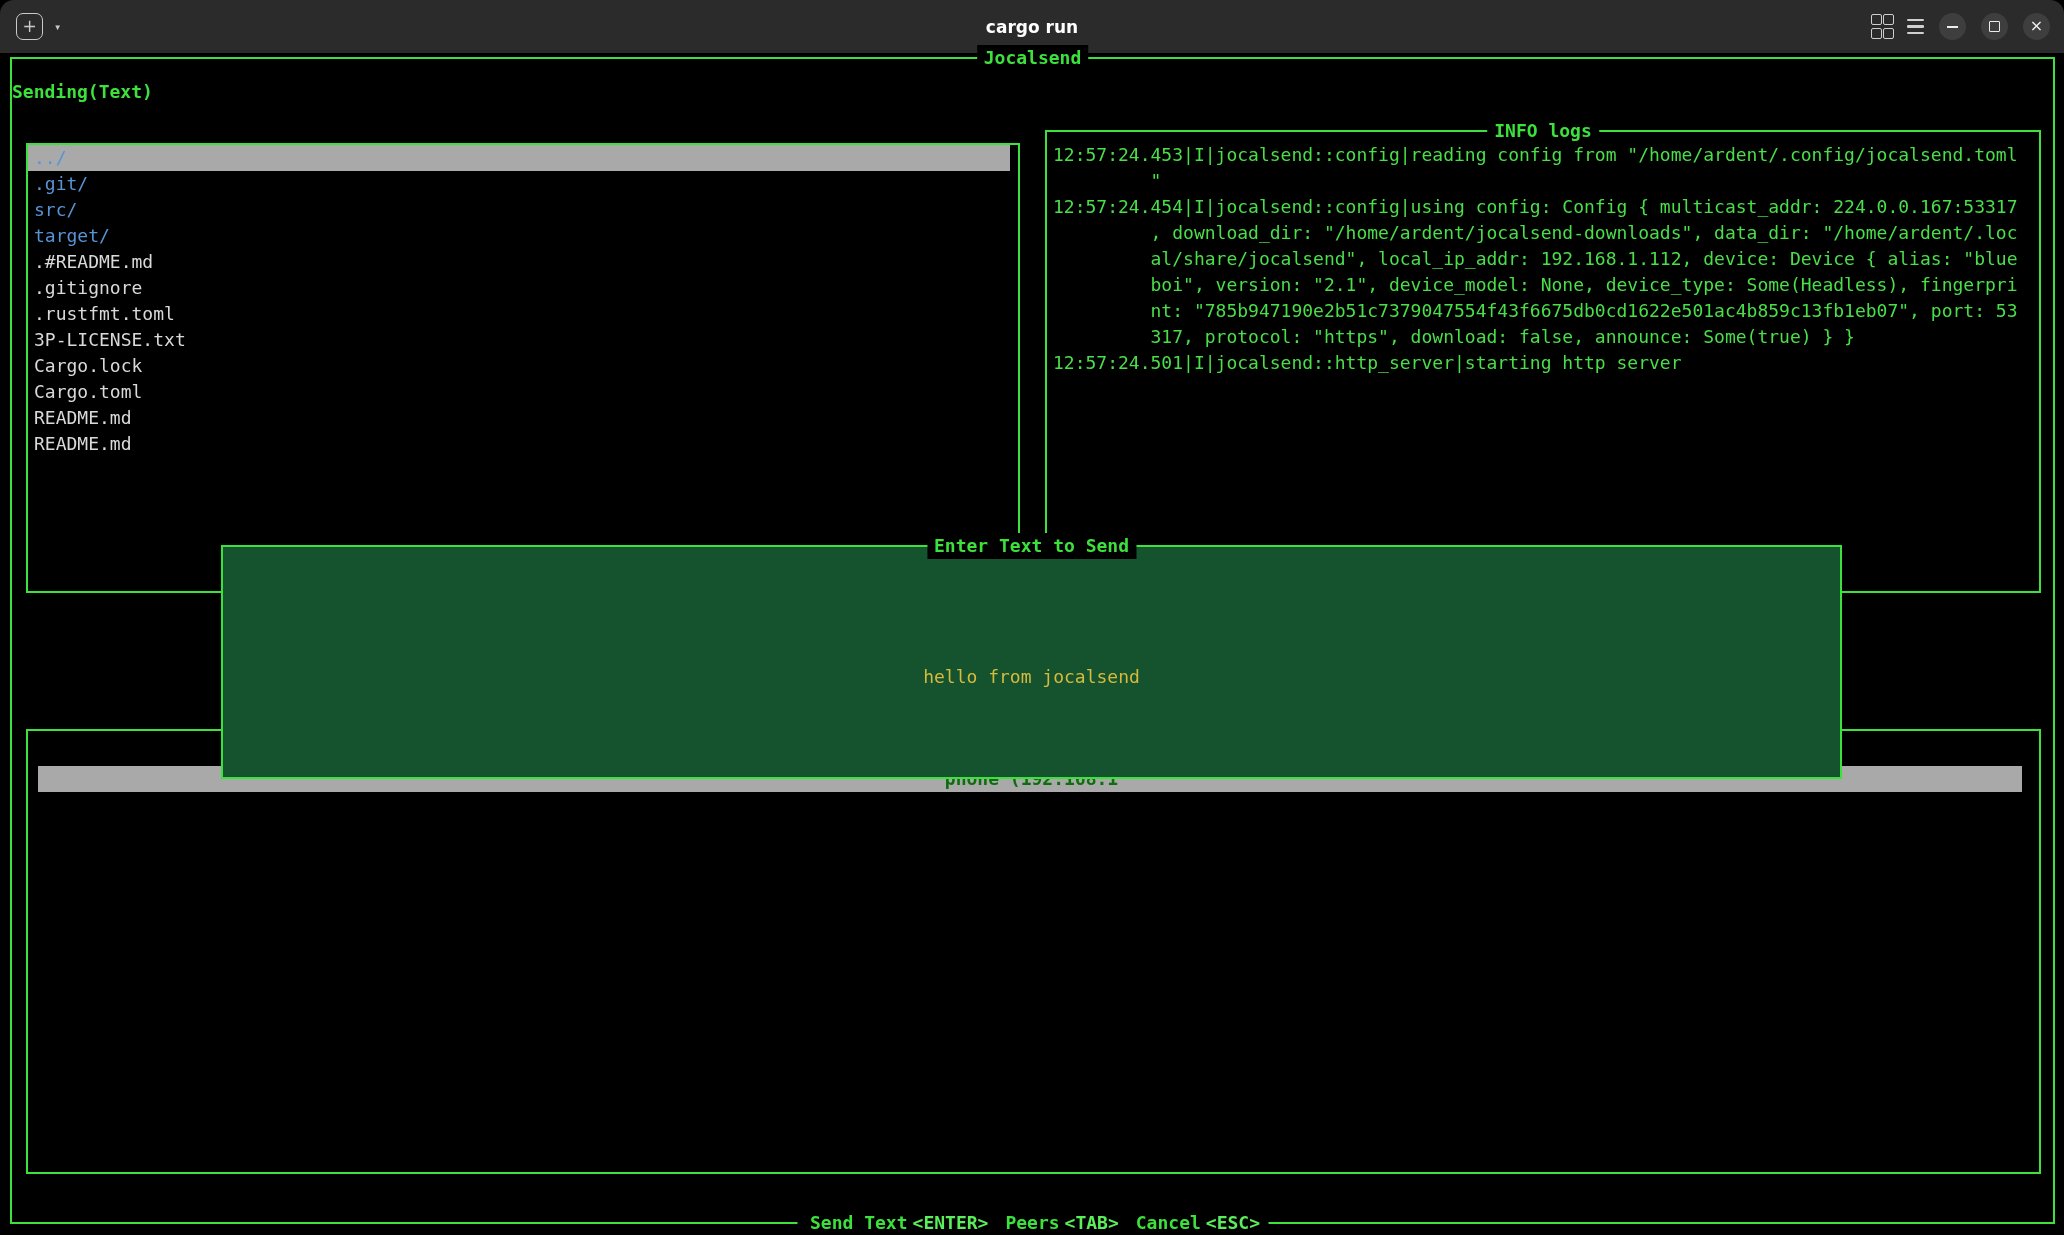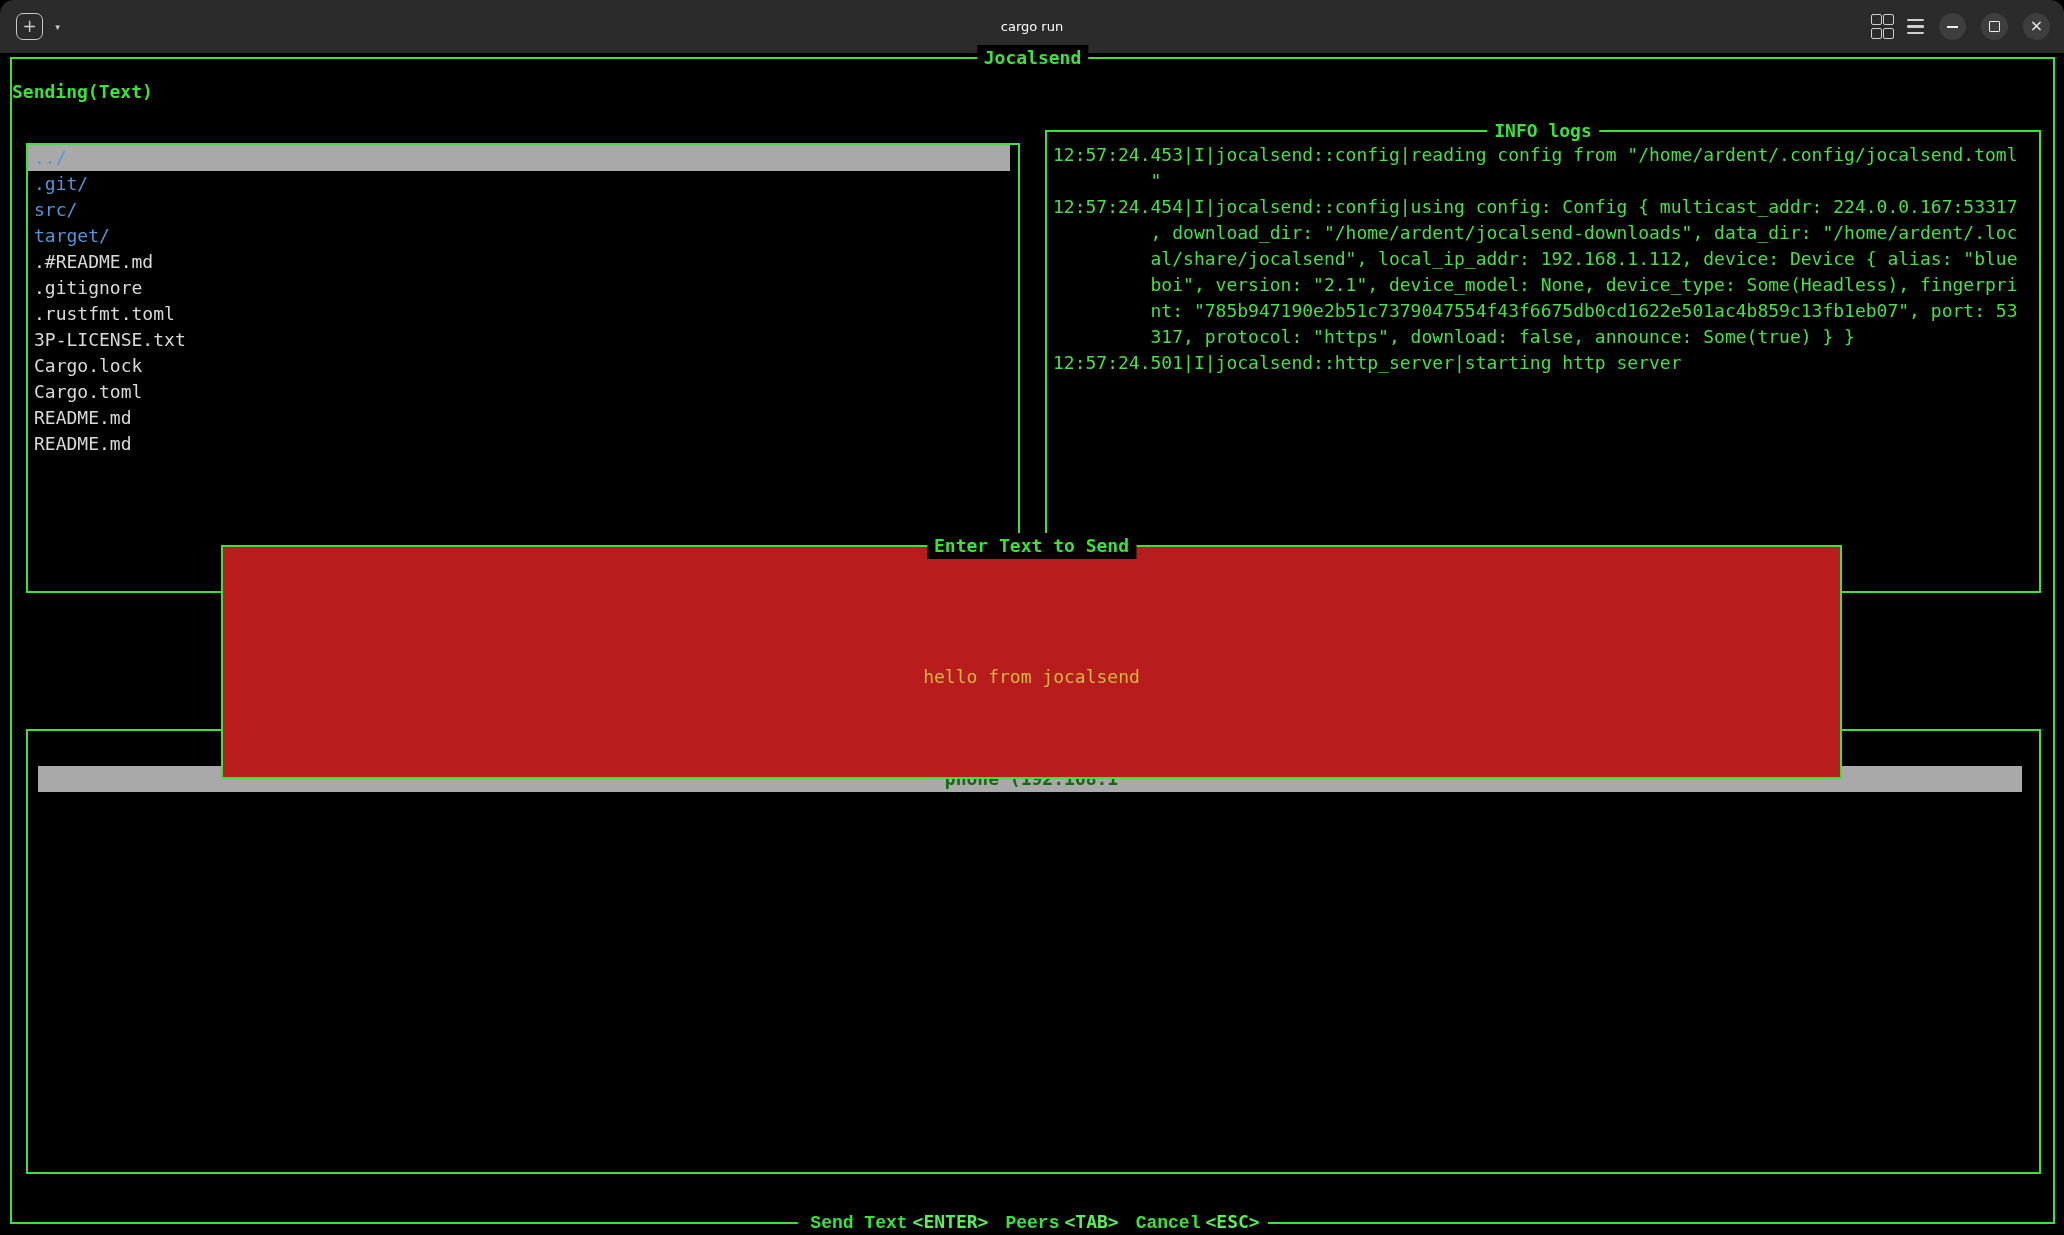--- a/index.html
+++ b/index.html
@@ -12,21 +12,21 @@
 
   
   .titlebar {
     position: relative; height: 53px;
     background: var(--titlebar-bg, #2b2b2b);
     border-radius: 14px 14px 0 0;
     display: flex; align-items: center; justify-content: center;
   }
   .tb-title {
     color: #ffffff; font-family: "DejaVu Sans", sans-serif;
-    font-size: 13px; font-weight: normal;
+    font-size: 17px; font-weight: bold;
   }
   .tb-left { position: absolute; left: 16px; display: flex; align-items: center; gap: 11px; }
   .newtab-btn {
     width: 25px; height: 25px; border: 1.5px solid #c9c9c9; border-radius: 7px;
     color: #c9c9c9; display: flex; align-items: center; justify-content: center;
     font-family: "DejaVu Sans", sans-serif; font-size: 17px; line-height: 1; cursor: pointer;
   }
   .tb-chevron { color: #c9c9c9; font-size: 12px; cursor: pointer; }
   .tb-right { position: absolute; right: 14px; display: flex; align-items: center; gap: 15px; }
   .grid-btn { display: grid; grid-template-columns: 9px 9px; grid-gap: 3px; cursor: pointer; }
@@ -80,32 +80,32 @@
   
   .peers-panel { left: 14px; top: 658px; width: 2011px; height: 441px; z-index: 1; }
   .peer-row {
     position: absolute; top: 35px; left: 10px; right: 17px; height: 26px;
     background: var(--selection-gray, #a9a9a9);
     color: var(--selection-text, #0c6e0c); font-weight: bold;
     white-space: pre; padding-left: 3px; cursor: pointer; text-align: center;
   }
 
   
-  .modal { left: 209px; top: 474px; width: 1617px; height: 230px; background: #b91c1c; z-index: 5; }
+  .modal { left: 209px; top: 474px; width: 1617px; height: 230px; background: #14532d; z-index: 5; }
   .modal-text {
     position: absolute; top: 117px; left: 0; width: 100%;
     text-align: center; color: var(--yellow, #d6ba3e);
   }
 
   
   .help-bar {
     position: absolute; bottom: -14px; left: 50%; transform: translateX(-50%);
     background: #000; padding: 0 8px; white-space: nowrap; line-height: 26px; z-index: 2;
   }
-  .help-bar .hl { color: var(--green, #3ce13c); font-weight: bold; margin: 0 5px; font-family: Liberation Mono, monospace; }
+  .help-bar .hl { color: var(--green, #3ce13c); font-weight: bold; margin: 0 5px; }
   .help-bar .hk { color: var(--green-bright, #5bee5b); font-weight: bold; margin-right: 12px; }
   .help-bar .hk:last-child { margin-right: 0; }
 </style>
 </head>
 <body>
 
 <div class="window">
 
   <div class="titlebar">
     <div class="tb-left">

